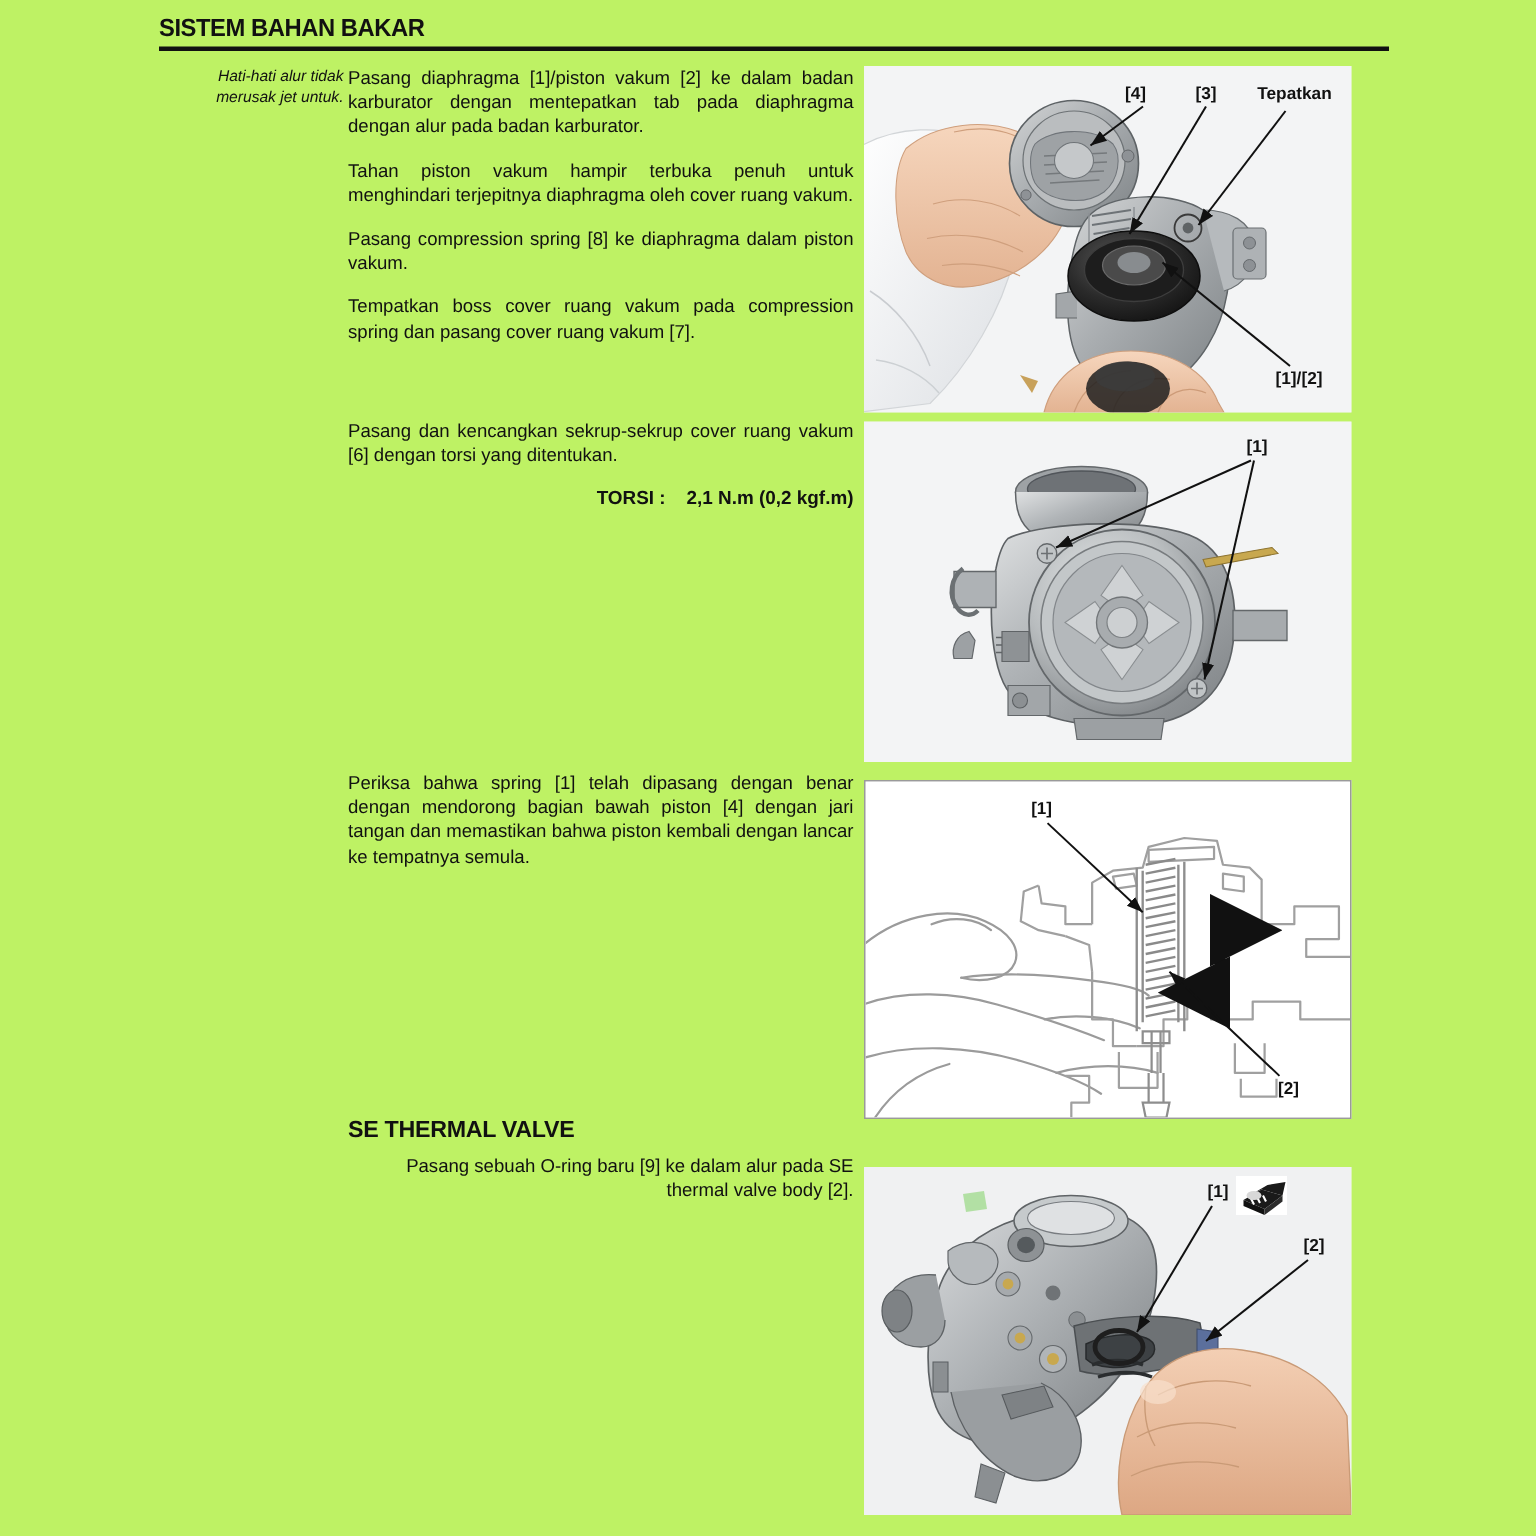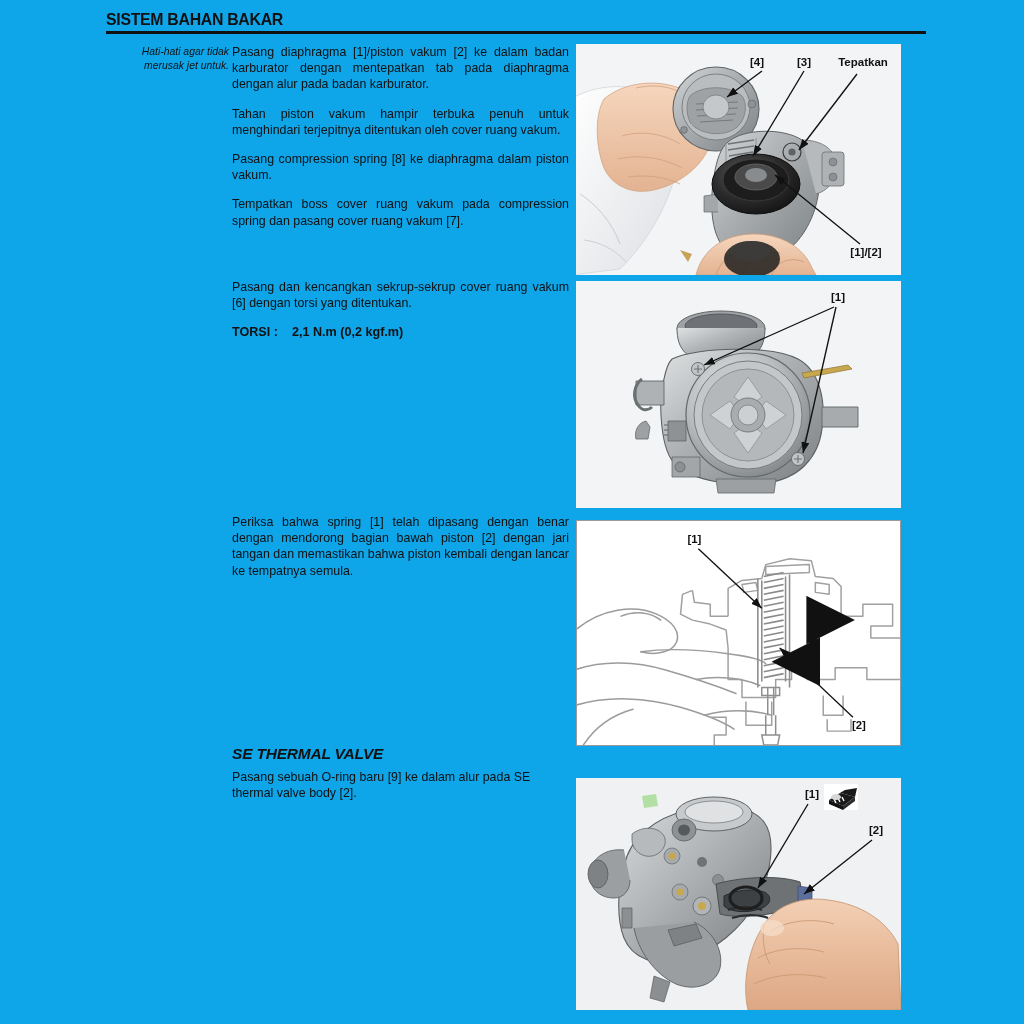--- a/index.html
+++ b/index.html
@@ -11,21 +11,21 @@
     width: 1024px;
     height: 1024px;
     position: relative;
     overflow: hidden;
     font-family: "Liberation Sans", sans-serif;
     color: #111111;
   }
   .page {
     position: absolute;
     inset: 0;
-    background: #0ea5e9;
+    background: #bef264;
   }
 
   
   .page-header {
     position: absolute;
     left: 106px;
     top: 10px;
     width: 820px;
   }
   .header-title {
@@ -62,29 +62,28 @@
     font-size: 12.4px;
     line-height: 16.2px;
     color: #111111;
   }
   .text-col p {
     margin: 0 0 13px 0;
     text-align: justify;
     text-justify: inter-word;
   }
   .text-col p:last-child { margin-bottom: 0; }
-  .text-col p.nojust { text-align: left; }
+  .text-col p.nojust { text-align: right; }
 
   .section-heading {
     font-size: 15.5px;
     font-weight: bold;
     letter-spacing: -0.2px;
     margin: 0 0 7px 0;
     color: #111111;
-    font-style: italic;
   }
   .torque-line {
     font-weight: bold;
     font-size: 12.6px;
     margin: 0;
   }
   .torque-line .tval { margin-left: 14px; }
 
   
   .figure {
@@ -104,38 +103,38 @@
 <body>
 
 <div class="page">
 
   <div class="page-header">
     <div class="header-title">SISTEM BAHAN BAKAR</div>
     <div class="header-rule"></div>
   </div>
 
   <div class="note-col" style="top:45px;">
-    <div>Hati-hati agar tidak</div>
+    <div>Hati-hati alur tidak</div>
     <div>merusak jet untuk.</div>
   </div>
 
   <div class="text-col" style="top:44px;">
     <p>Pasang diaphragma [1]/piston vakum [2] ke dalam badan karburator dengan mentepatkan tab pada diaphragma dengan alur pada badan karburator.</p>
-    <p>Tahan piston vakum hampir terbuka penuh untuk menghindari terjepitnya ditentukan oleh cover ruang vakum.</p>
+    <p>Tahan piston vakum hampir terbuka penuh untuk menghindari terjepitnya diaphragma oleh cover ruang vakum.</p>
     <p>Pasang compression spring [8] ke diaphragma dalam piston vakum.</p>
     <p>Tempatkan boss cover ruang vakum pada compression spring dan pasang cover ruang vakum [7].</p>
   </div>
 
   <div class="text-col" style="top:279px;">
     <p>Pasang dan kencangkan sekrup-sekrup cover ruang vakum [6] dengan torsi yang ditentukan.</p>
     <p class="torque-line nojust"><span>TORSI :</span><span class="tval">2,1 N.m (0,2 kgf.m)</span></p>
   </div>
 
   <div class="text-col" style="top:514px;">
-    <p>Periksa bahwa spring [1] telah dipasang dengan benar dengan mendorong bagian bawah piston [2] dengan jari tangan dan memastikan bahwa piston kembali dengan lancar ke tempatnya semula.</p>
+    <p>Periksa bahwa spring [1] telah dipasang dengan benar dengan mendorong bagian bawah piston [4] dengan jari tangan dan memastikan bahwa piston kembali dengan lancar ke tempatnya semula.</p>
   </div>
 
   <div class="text-col" style="top:746px;">
     <div class="section-heading">SE THERMAL VALVE</div>
     <p class="nojust">Pasang sebuah O-ring baru [9] ke dalam alur pada SE thermal valve body [2].</p>
   </div>
 
   <div class="figure fig-photo" style="top:44px; height:231px;">
     <svg class="fig-svg" viewBox="0 0 325 231" xmlns="http://www.w3.org/2000/svg">
       <defs>

